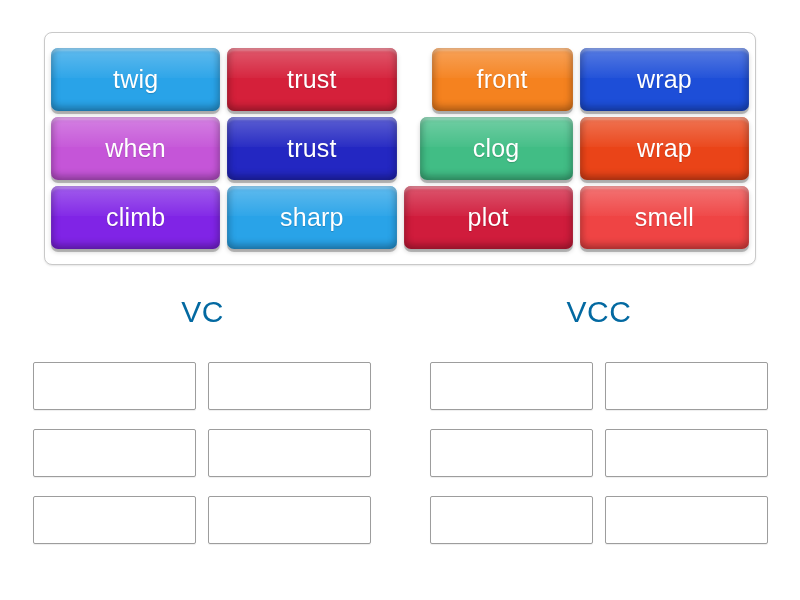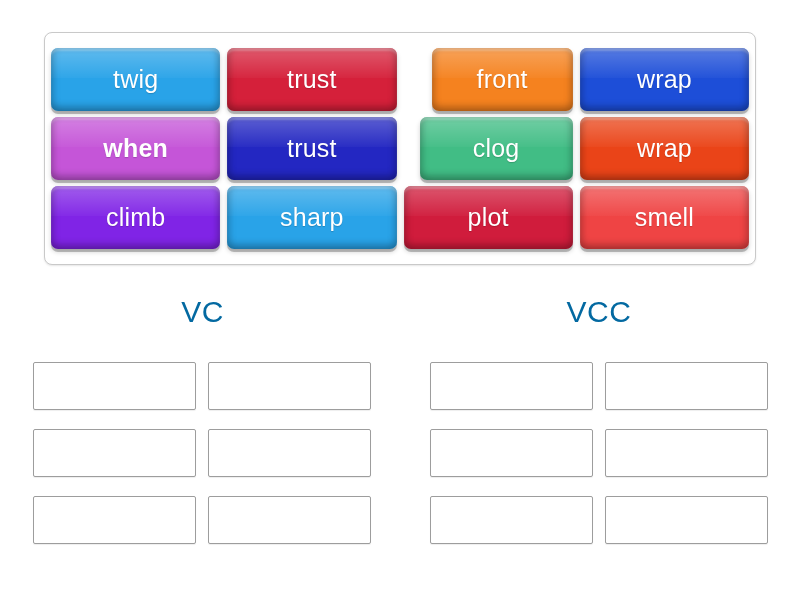--- a/index.html
+++ b/index.html
@@ -127,21 +127,21 @@
     <div class="word-tile" style="background: rgb(213, 32, 58);">
       <span class="tile-label">trust</span>
     </div>
     <div class="word-tile" style="background: rgb(245, 130, 31); margin-left: 28px;">
       <span class="tile-label">front</span>
     </div>
     <div class="word-tile" style="background: #1d4ed8;">
       <span class="tile-label">wrap</span>
     </div>
 
-    <div class="word-tile" style="background: rgb(197, 85, 216); font-weight: bold;">
+    <div class="word-tile" style="background: rgb(197, 85, 216);">
       <span class="tile-label">when</span>
     </div>
     <div class="word-tile" style="background: rgb(35, 39, 194);">
       <span class="tile-label">trust</span>
     </div>
     <div class="word-tile" style="background: rgb(65, 189, 133); margin-left: 16px;">
       <span class="tile-label">clog</span>
     </div>
     <div class="word-tile" style="background: rgb(234, 68, 24);">
       <span class="tile-label">wrap</span>

